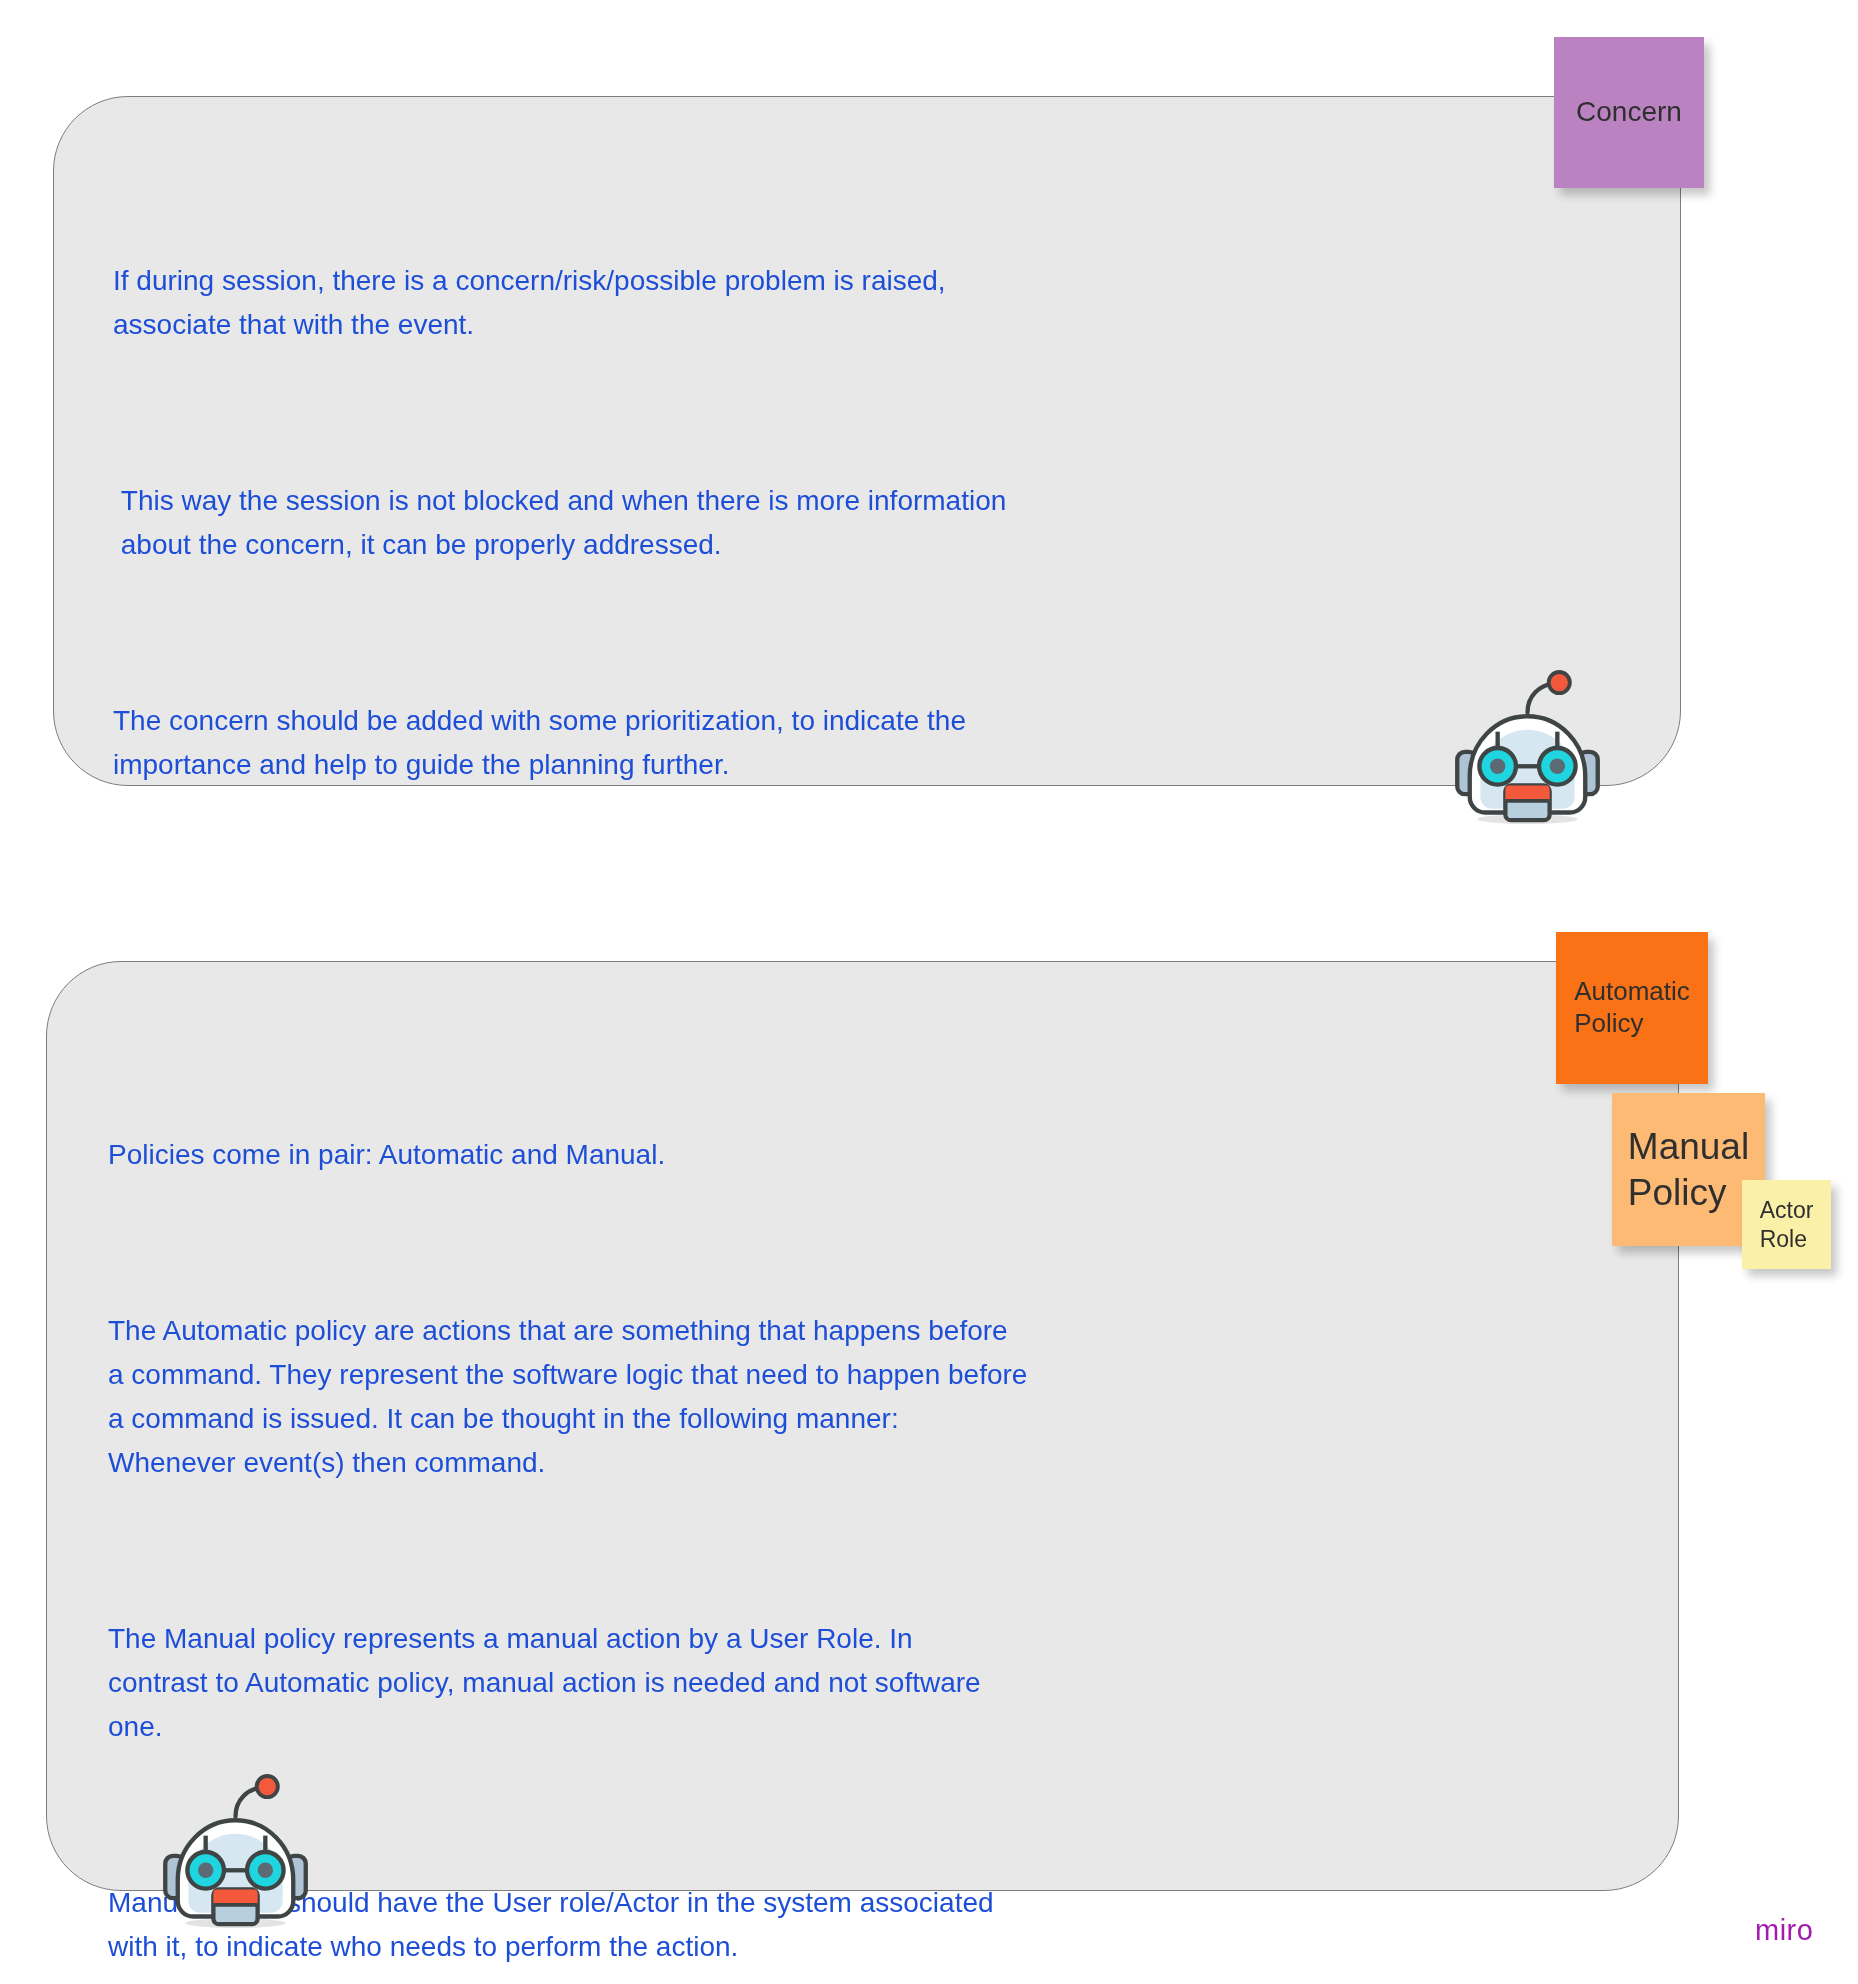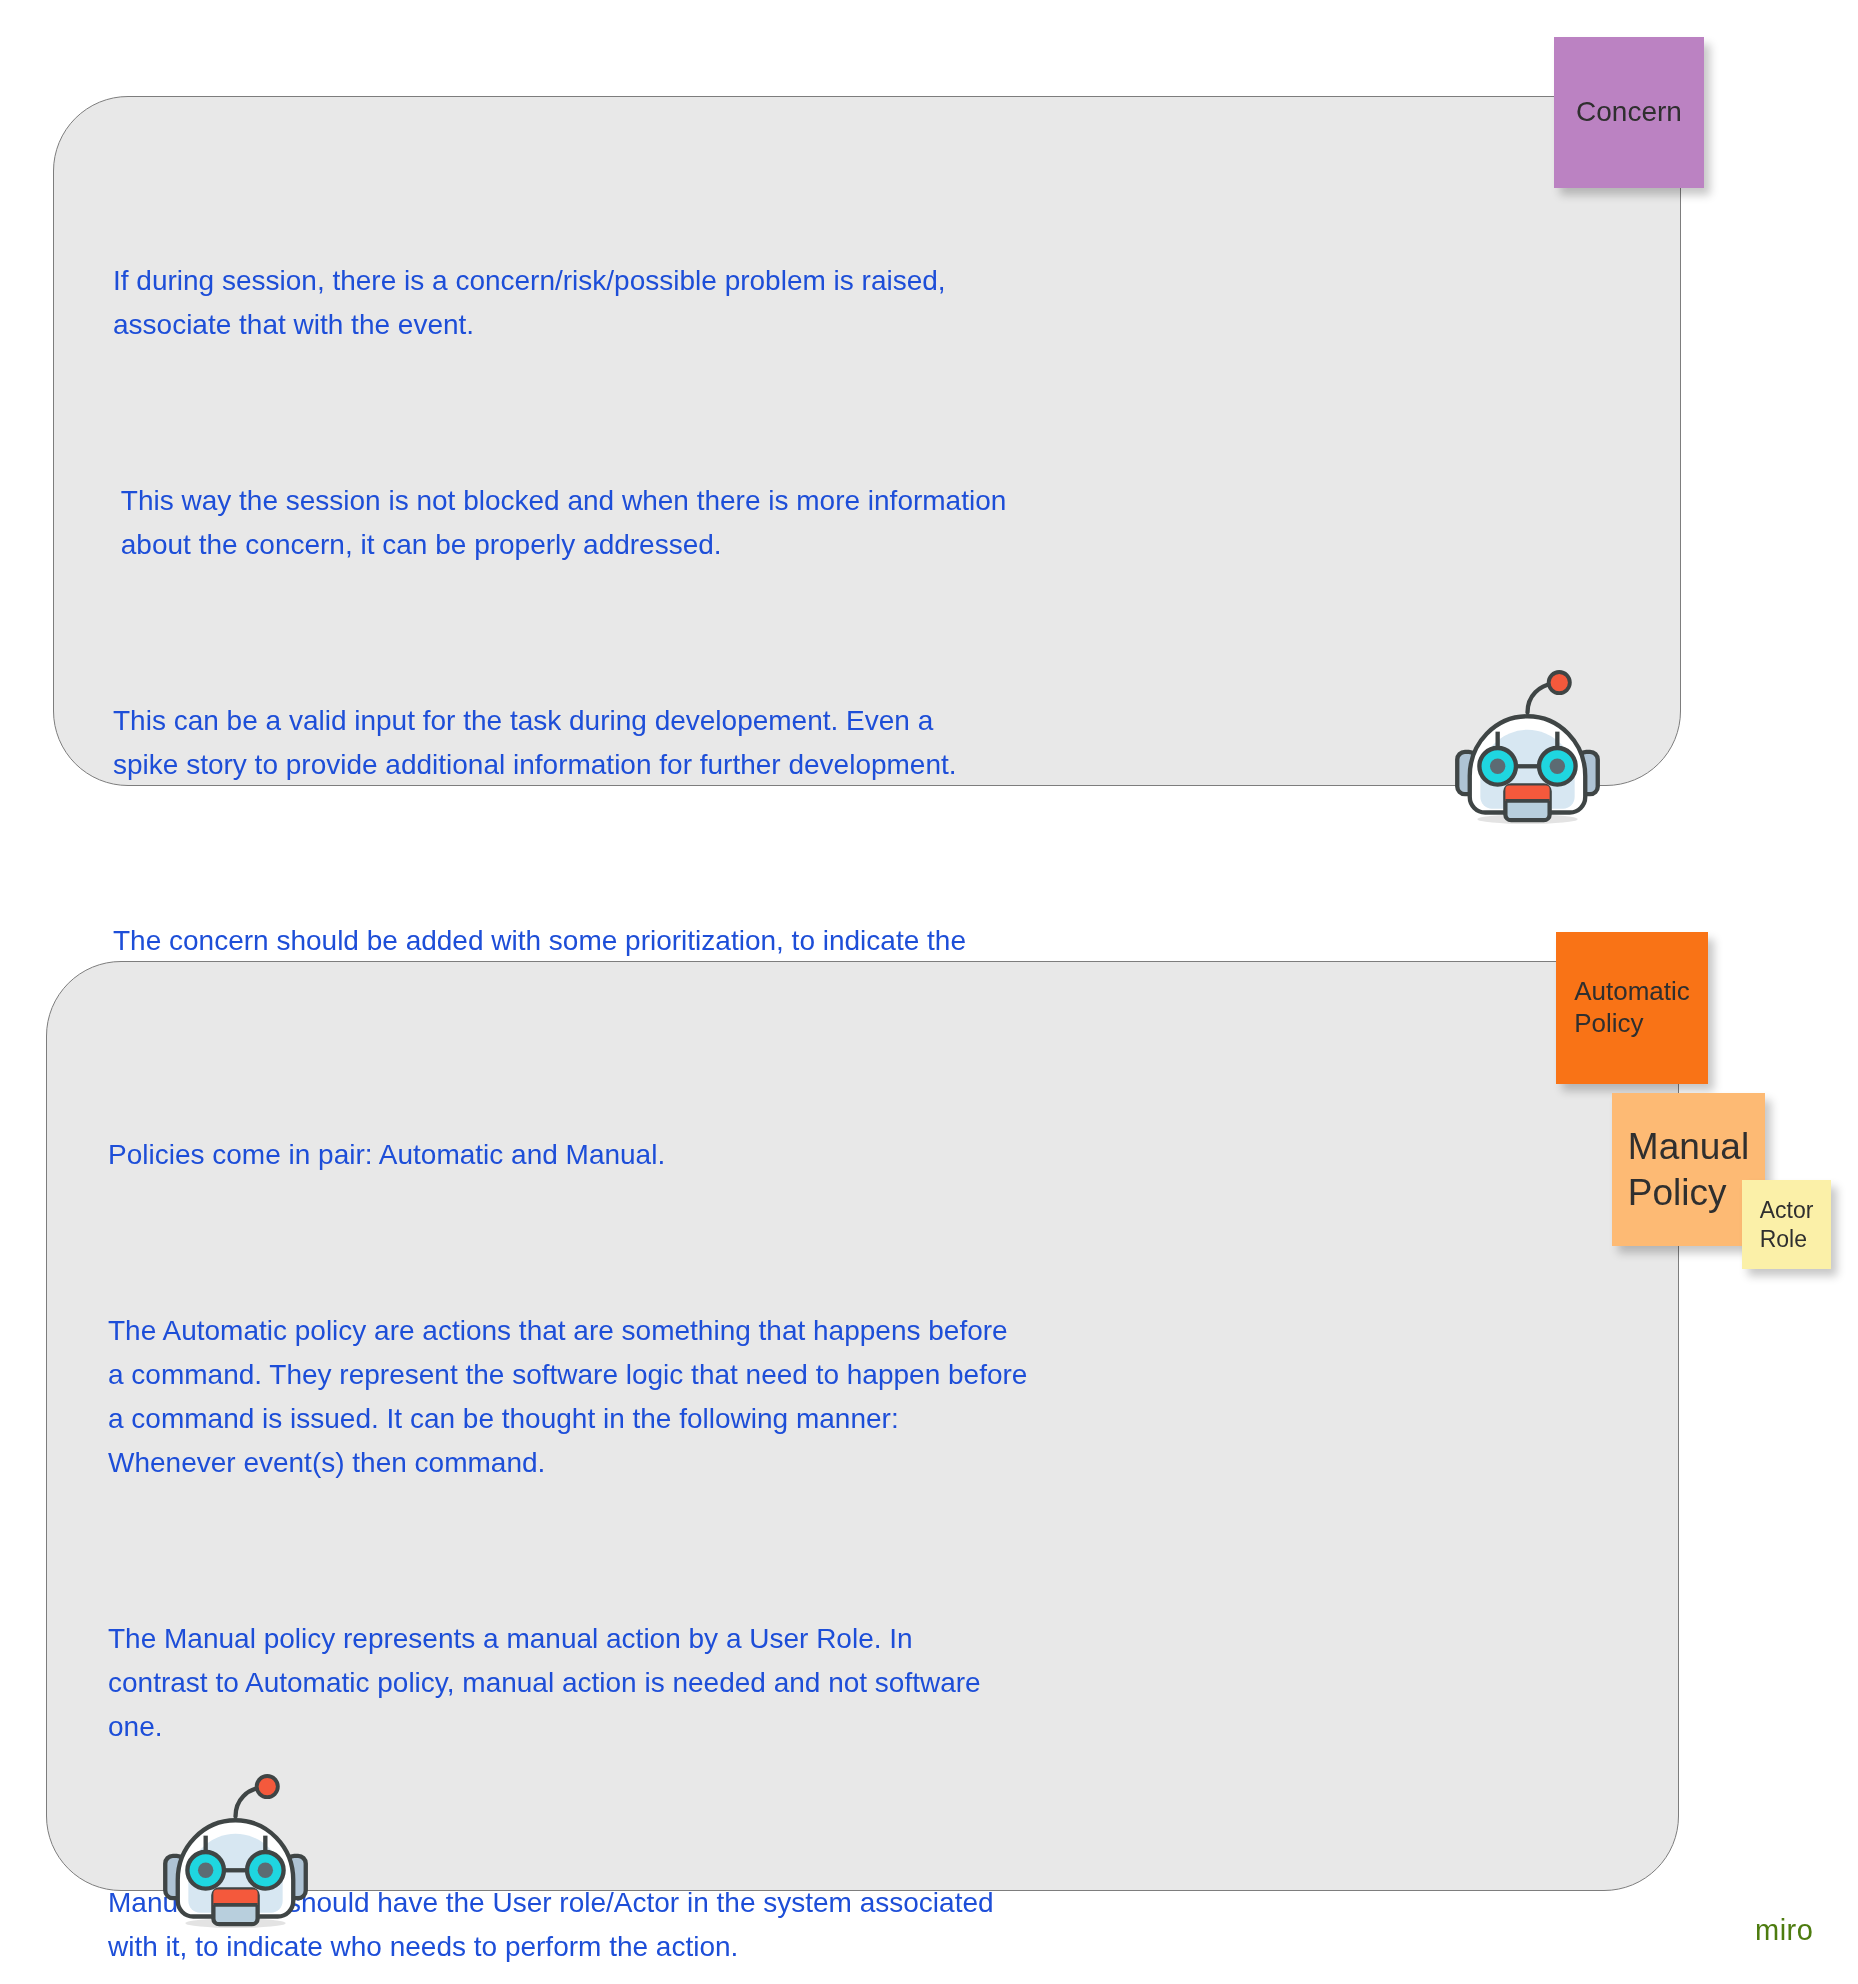--- a/index.html
+++ b/index.html
@@ -113,39 +113,37 @@
   .robot { position: absolute; }
   #robot-concern { left: 1438px; top: 670px; width: 179px; height: 156px; }
   #robot-policy  { left: 146px;  top: 1774px; width: 179px; height: 156px; }
 
   
   #miro-watermark {
     position: absolute;
     left: 1755px;
     top: 1914px;
     font-size: 29px;
-    color: #4d7c0f;
+    color: #a21caf;
     letter-spacing: 0.5px;
     font-family: "Liberation Sans", sans-serif;
   }
 </style>
 </head>
 <body>
 
 <div class="board">
 
   <div class="card" id="card-concern"></div>
 
   <div class="card-text" id="concern-text">
     <p class="para">If during session, there is a concern/risk/possible problem is raised,
 associate that with the event.</p>
     <p class="para"> This way the session is not blocked and when there is more information
  about the concern, it can be properly addressed.</p>
-    <p class="para">This can be a valid input for the task during developement. Even a
-spike story to provide additional information for further development.</p>
     <p class="para">The concern should be added with some prioritization, to indicate the
 importance and help to guide the planning further.</p>
   </div>
 
   <svg class="robot" id="robot-concern" viewBox="0 0 186 162" xmlns="http://www.w3.org/2000/svg">
     <ellipse cx="93" cy="155" rx="52" ry="5" fill="#d9d9d9" opacity="0.75"></ellipse>
 
     <path d="M93 44 C93 26, 106 16, 119 14" fill="none" stroke="#3f4545" stroke-width="4.5" stroke-linecap="round"></path>
     <circle cx="126" cy="13" r="11" fill="#f4593c" stroke="#3f4545" stroke-width="4"></circle>
 

